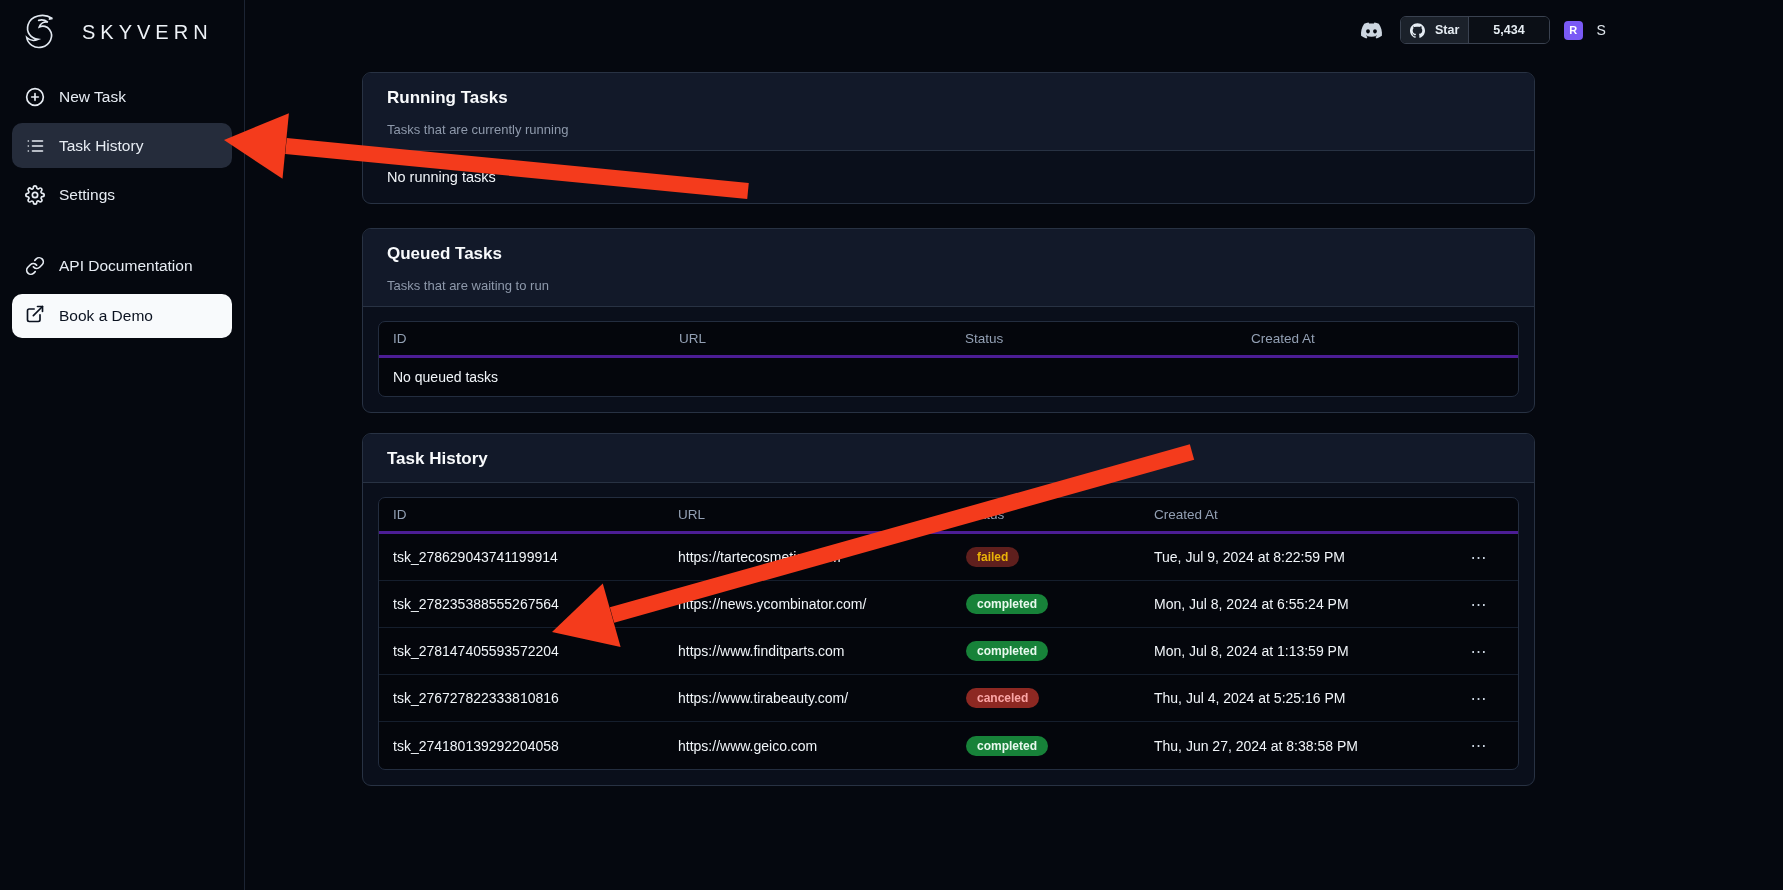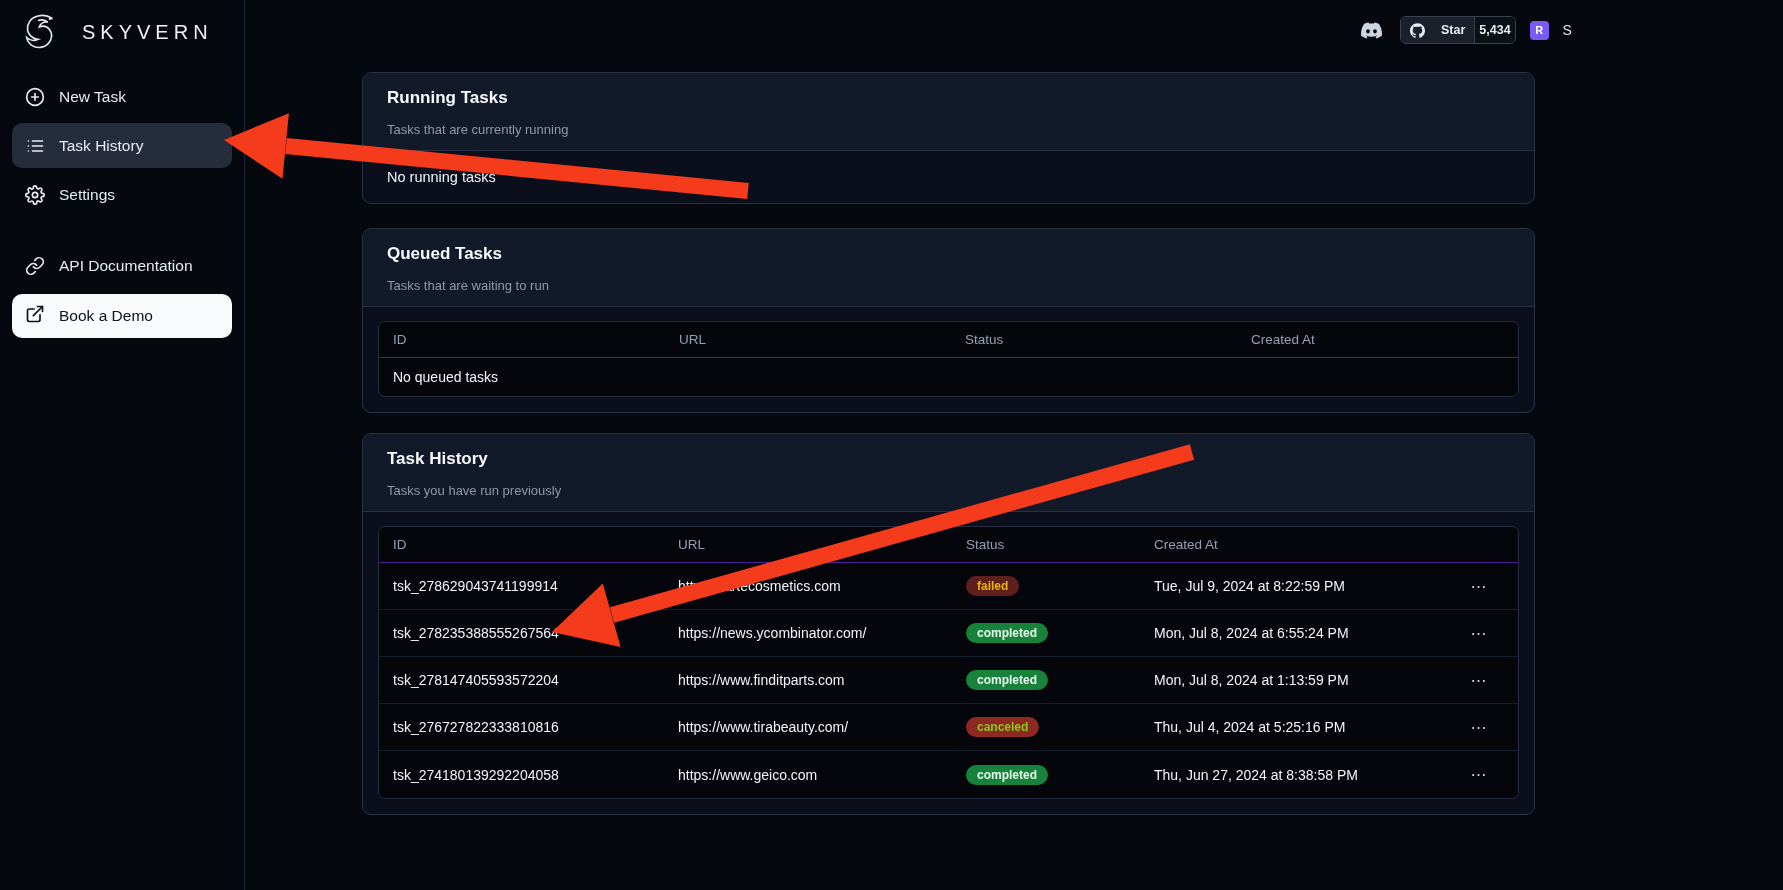--- a/index.html
+++ b/index.html
@@ -50,22 +50,22 @@
     position:absolute; left:1358px; top:14px; height:32px;
     display:flex; align-items:center; gap:14px; z-index:5;
   }
   .discord-btn { width:28px; height:22px; display:flex; align-items:center; cursor:pointer; }
   .gh-widget {
     display:flex; align-items:stretch;
     border:1px solid #3a4250; border-radius:6px; overflow:hidden;
     font-size:12.5px; font-weight:700; color:#e6edf3; cursor:pointer;
     height:28px;
   }
-  .gh-left { display:flex; align-items:center; gap:16px; padding:0 9px; background:#1b212a; }
-  .gh-count { display:flex; align-items:center; padding:0 4px; background:#0b0f16; border-left:1px solid #3a4250; }
+  .gh-left { display:flex; align-items:center; gap:10px; padding:0 9px; background:#1b212a; }
+  .gh-count { display:flex; align-items:center; padding:0 24px; background:#0b0f16; border-left:1px solid #3a4250; }
   .avatar {
     width:19px; height:19px; border-radius:4px; background:#7a5af5;
     display:flex; align-items:center; justify-content:center;
     font-size:11px; font-weight:700; color:#fff; cursor:pointer;
   }
   .cutoff-text { font-size:14px; color:#dfe5ec; }
 
   
   .card {
     position:absolute; left:362px; width:1173px;
@@ -82,21 +82,21 @@
   .simple-body { padding:18px 24px; font-size:14.5px; color:#f1f5f9; }
 
   .card-content { padding:14px 15px 15px 15px; }
   .tbl {
     border:1px solid #232d3f; border-radius:7px; overflow:hidden;
     background:#04060c;
   }
   .tbl-head {
     display:grid; align-items:center; height:36px;
     color:#93a0b4; font-size:13.5px;
-    border-bottom:1px solid #4c1d95;
+    border-bottom:3px solid #4c1d95;
   }
   .grid4 { grid-template-columns:286px 286px 286px 1fr; }
   .grid-hist { grid-template-columns:285px 288px 188px 1fr 56px; }
   .cell { padding-left:14px; white-space:nowrap; overflow:hidden; }
   .tbl-empty { height:38px; display:flex; align-items:center; padding-left:14px; font-size:14px; color:#f1f5f9; }
   .tbl-row {
     display:grid; align-items:center; height:47px;
     font-size:14px; color:#f1f5f9;
     border-bottom:1px solid #151e2d;
     cursor:pointer;
@@ -235,21 +235,20 @@
         <div class="cell">Created At</div>
       </div>
       <div class="tbl-empty">No queued tasks</div>
     </div>
   </div>
 </div>
 
 <div class="card" id="card-history">
   <div class="card-header">
     <div class="card-title">Task History</div>
-    <div class="card-sub">Tasks you have run previously</div>
   </div>
   <div class="card-content">
     <div class="tbl">
       <div class="tbl-head grid-hist">
         <div class="cell">ID</div>
         <div class="cell">URL</div>
         <div class="cell">Status</div>
         <div class="cell">Created At</div>
         <div class="cell"></div>
       </div>
@@ -277,21 +276,21 @@
     <div class="cell">https://www.finditparts.com</div>
     <div class="cell"><span class="badge" style="background: rgb(23, 130, 57); color: rgb(232, 249, 238);">completed</span></div>
     <div class="cell">Mon, Jul 8, 2024 at 1:13:59 PM</div>
     <div class="cell" style="padding-left:0;">
       <div class="more-btn">⋯</div>
     </div>
   </div>
           <div class="tbl-row grid-hist">
     <div class="cell">tsk_276727822333810816</div>
     <div class="cell">https://www.tirabeauty.com/</div>
-    <div class="cell"><span class="badge" style="background: rgb(141, 40, 34); color: #84cc16;">canceled</span></div>
+    <div class="cell"><span class="badge" style="background: rgb(141, 40, 34); color: #fca5a5;">canceled</span></div>
     <div class="cell">Thu, Jul 4, 2024 at 5:25:16 PM</div>
     <div class="cell" style="padding-left:0;">
       <div class="more-btn">⋯</div>
     </div>
   </div>
           <div class="tbl-row grid-hist">
     <div class="cell">tsk_274180139292204058</div>
     <div class="cell">https://www.geico.com</div>
     <div class="cell"><span class="badge" style="background: rgb(23, 130, 57); color: rgb(232, 249, 238);">completed</span></div>
     <div class="cell">Thu, Jun 27, 2024 at 8:38:58 PM</div>

